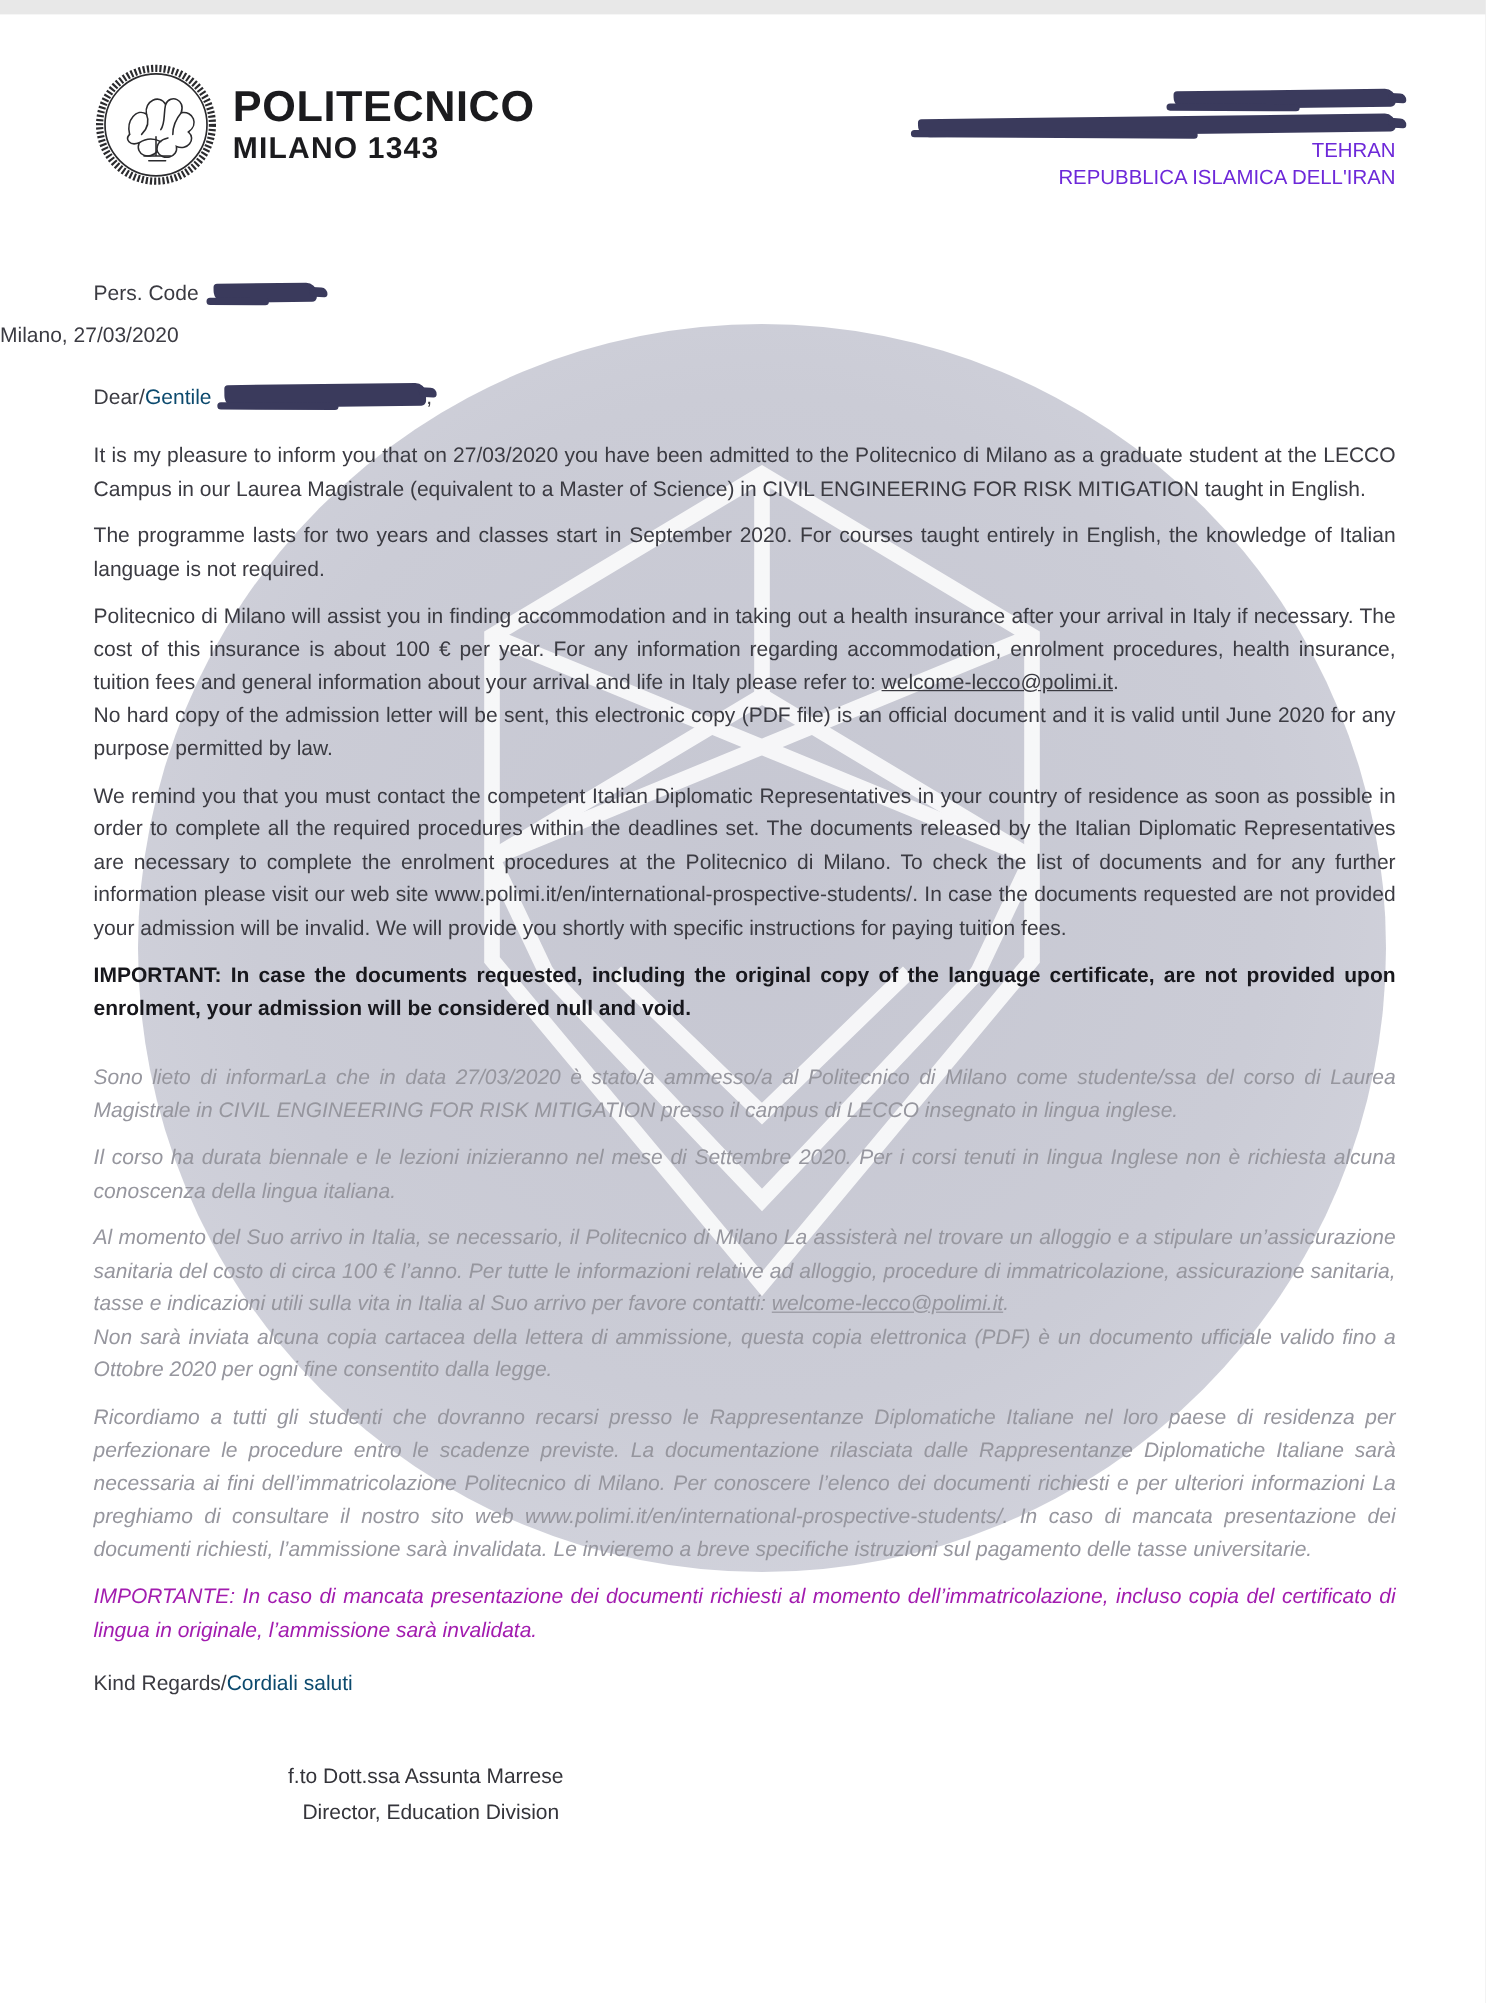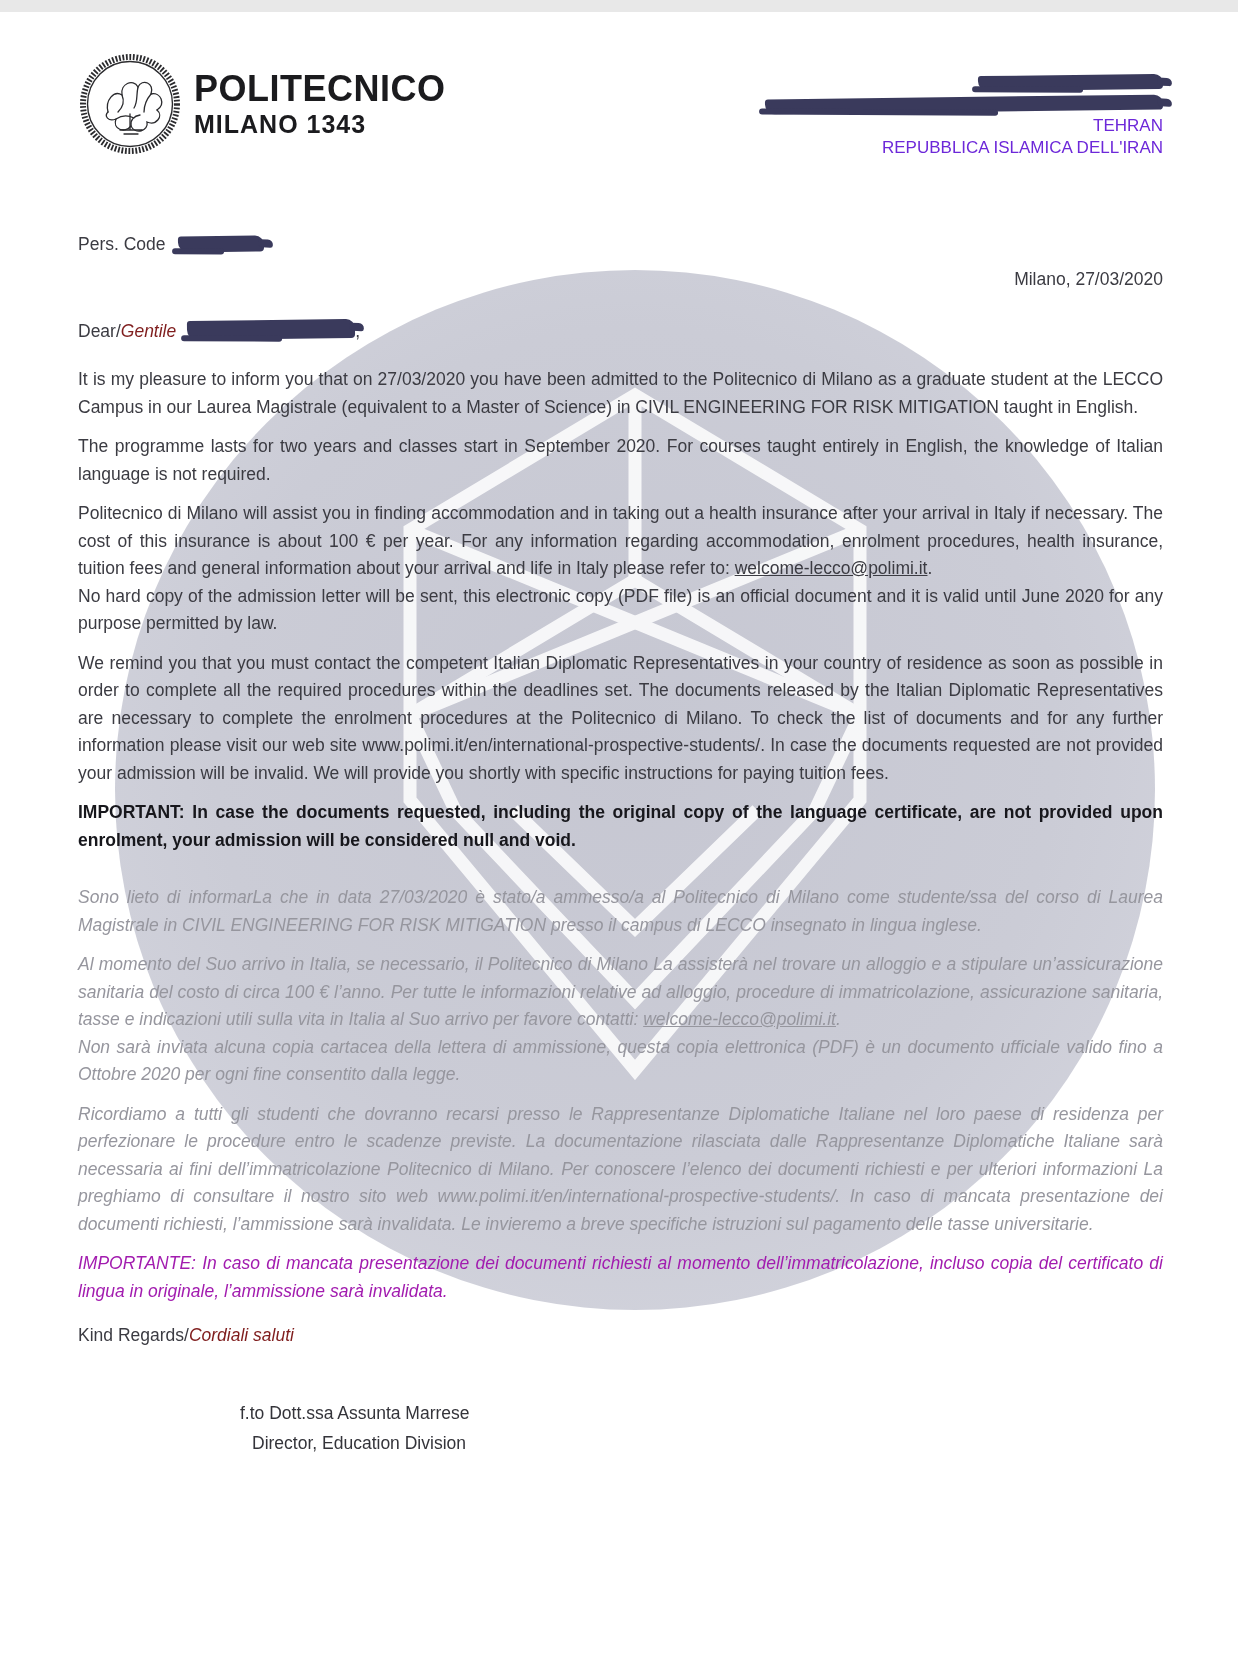--- a/index.html
+++ b/index.html
@@ -32,23 +32,23 @@
   .redact::after {
     content:""; position:absolute; right:-9px; top:4px; width:15px; height:8px;
     background:#3a3a5c; border-radius:2px 6px 3px 5px; transform:rotate(4deg);
   }
   .redact::before {
     content:""; position:absolute; left:-6px; bottom:-2px; width:60%; height:6px;
     background:#3a3a5c; border-radius:4px; transform:rotate(1deg);
   }
   
   .pers-code { margin:76px 0 0 78px; font-size:17.5px; }
-  .dateline  { margin:14px 75px 0 0; text-align:right; font-size:17.5px; }
+  .dateline  { margin:14px 75px 0 0; font-size:17.5px; }
   .salutation { margin:30px 0 0 78px; font-size:17.5px; }
-  .it-inline { color:#7f1d1d; font-style:italic; }
+  .it-inline { color:#0c4a6e; }
   
   .body { margin:24px 75px 0 78px; font-size:17.5px; line-height:27.5px; text-align:justify; }
   .body p { margin:0 0 12px 0; }
   .body p.tight { margin-bottom:0; }
   .body p.imp-en { font-weight:bold; color:#17171c; margin-top:4px; margin-bottom:30px; }
   .body p.it { color:#96969e; font-style:italic; }
   .body p.imp-it { color:#a21caf; font-weight:normal; font-style:italic; margin-top:4px; }
   a.mail-link { color:inherit; text-decoration:underline; }
   
   .closing { margin:20px 0 0 78px; font-size:17.5px; }
@@ -119,20 +119,21 @@
 
     <div class="body">
       <p>It is my pleasure to inform you that on 27/03/2020 you have been admitted to the Politecnico di Milano as a graduate student at the LECCO Campus in our Laurea Magistrale (equivalent to a  Master of Science)  in CIVIL ENGINEERING FOR RISK MITIGATION taught in English.</p>
       <p>The programme lasts for two years and  classes start  in September 2020. For courses taught entirely in English, the knowledge of Italian language is not required.</p>
       <p class="tight"><span>Politecnico di Milano will assist you in finding accommodation and in taking out a health insurance after your arrival in Italy if necessary. The cost of this insurance is about 100 € per year. For any information regarding accommodation, enrolment procedures, health insurance, tuition fees and general information about your arrival and life in Italy please refer to: </span><a class="mail-link" href="#">welcome-lecco@polimi.it</a><span>.</span></p>
       <p>No hard copy of the admission letter will be sent, this electronic copy (PDF file) is an official document and it is valid until June 2020 for any purpose permitted by law.</p>
       <p>We remind you that you must contact the competent Italian Diplomatic Representatives in your country of residence as soon as possible in order to complete all the required procedures within the deadlines set. The documents released by the Italian Diplomatic Representatives are necessary to complete the enrolment procedures at the Politecnico di Milano. To check the list of documents and for any further information please visit our web site www.polimi.it/en/international-prospective-students/. In case the documents requested are not provided your admission will be invalid. We will provide you shortly with specific instructions for paying tuition fees.</p>
       <p class="imp-en">IMPORTANT: In case the documents requested, including the original copy of the language certificate, are not provided upon enrolment, your admission will be considered null and void.</p>
 
       <p class="it">Sono lieto di informarLa che in data 27/03/2020 è stato/a ammesso/a al Politecnico di Milano come studente/ssa del corso di Laurea Magistrale in CIVIL ENGINEERING FOR RISK MITIGATION presso il campus di LECCO insegnato in lingua inglese.</p>
+      <p class="it">Il corso ha durata biennale e le lezioni inizieranno nel mese di Settembre 2020. Per i corsi tenuti in lingua Inglese non è richiesta alcuna conoscenza della lingua italiana.</p>
       <p class="it tight"><span>Al momento del Suo arrivo in Italia, se necessario, il Politecnico di Milano La assisterà nel trovare un alloggio e a stipulare un’assicurazione sanitaria del costo di circa 100 € l’anno. Per tutte le informazioni relative  ad alloggio, procedure di immatricolazione, assicurazione sanitaria, tasse e indicazioni utili sulla vita in Italia al Suo arrivo per favore contatti: </span><a class="mail-link" href="#">welcome-lecco@polimi.it</a><span>.</span></p>
       <p class="it">Non sarà inviata alcuna copia cartacea della lettera di ammissione, questa copia elettronica (PDF) è un documento ufficiale valido fino a Ottobre 2020  per ogni fine consentito dalla legge.</p>
       <p class="it">Ricordiamo a tutti gli studenti che dovranno recarsi presso le Rappresentanze Diplomatiche Italiane nel loro paese di residenza per perfezionare le procedure entro le scadenze previste. La documentazione rilasciata dalle Rappresentanze Diplomatiche Italiane sarà necessaria ai fini dell’immatricolazione Politecnico di Milano. Per conoscere l’elenco dei documenti richiesti e per ulteriori informazioni La preghiamo di consultare il nostro sito web www.polimi.it/en/international-prospective-students/. In caso di mancata presentazione dei documenti richiesti, l’ammissione sarà invalidata. Le invieremo a breve specifiche istruzioni sul pagamento delle tasse universitarie.</p>
       <p class="imp-it">IMPORTANTE: In caso di mancata presentazione dei documenti richiesti al momento dell’immatricolazione, incluso copia del certificato di lingua in originale, l’ammissione sarà invalidata.</p>
     </div>
 
     <div class="closing">
       <span>Kind Regards/</span><span class="it-inline">Cordiali saluti</span>
     </div>
     <div class="sig-block">

